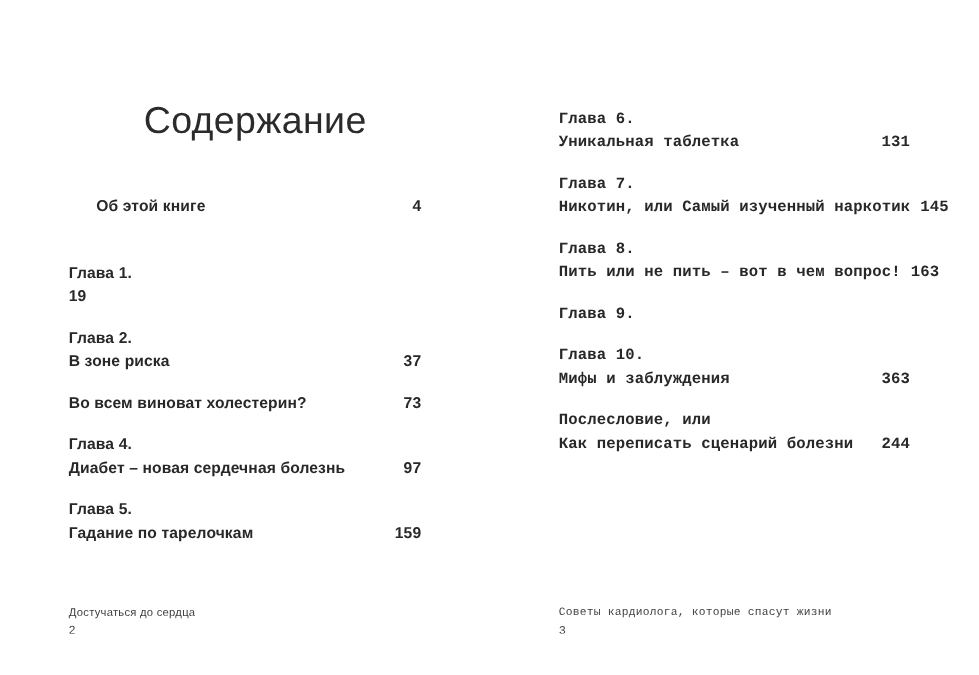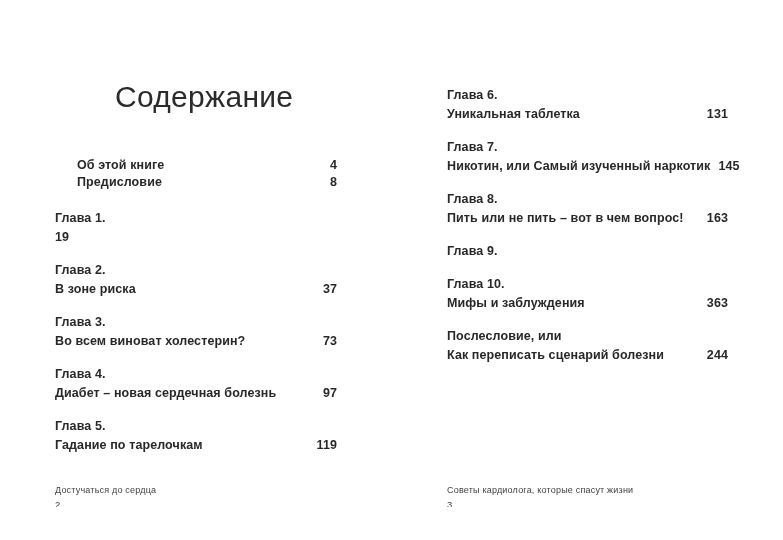--- a/index.html
+++ b/index.html
@@ -7,21 +7,21 @@
     position: relative;
     width: 783px;
     height: 507px;
     background: #ffffff;
     font-family: "Liberation Sans", sans-serif;
     color: #282828;
     overflow: hidden;
   }
   .col { position: absolute; top: 0; height: 100%; }
   .col-left  { left: 55px;  width: 282px; }
-  .col-right { left: 447px; width: 281px; }
+  .col-right { left: 447px; width: 281px; font-family: Liberation Mono, monospace; }
 
   .toc-title {
     position: absolute;
     top: 80px;
     left: 60px;
     margin: 0;
     font-size: 30px;
     font-weight: 400;
     letter-spacing: 0.3px;
     color: #2b2b2b;
@@ -66,59 +66,54 @@
 <div class="spread">
 
   <div class="col col-left">
     <h1 class="toc-title">Содержание</h1>
 
     <div class="front-block">
       <div class="toc-line">
         <span class="toc-text">Об этой книге</span>
         <span class="toc-page">4</span>
       </div>
-      <div class="toc-line">
-        <span class="toc-text">Предисловие</span>
-        <span class="toc-page">8</span>
-      </div>
     </div>
 
     <div class="chapters chapters-left">
       <div class="block">
         <div class="toc-heading">Глава 1.</div>
         <div class="toc-line">
           <span class="toc-page">19</span>
         </div>
       </div>
       <div class="block">
         <div class="toc-heading">Глава 2.</div>
         <div class="toc-line">
           <span class="toc-text">В зоне риска</span>
           <span class="toc-page">37</span>
         </div>
       </div>
       <div class="block">
-        <div class="toc-heading">Глава 3.</div>
         <div class="toc-line">
           <span class="toc-text">Во всем виноват холестерин?</span>
           <span class="toc-page">73</span>
         </div>
       </div>
       <div class="block">
         <div class="toc-heading">Глава 4.</div>
         <div class="toc-line">
           <span class="toc-text">Диабет – новая сердечная болезнь</span>
           <span class="toc-page">97</span>
         </div>
       </div>
       <div class="block">
         <div class="toc-heading">Глава 5.</div>
         <div class="toc-line">
           <span class="toc-text">Гадание по тарелочкам</span>
-          <span class="toc-page">119</span>
+          <span class="toc-page">159</span>
         </div>
       </div>
     </div>
 
     <div class="footer">
       <div class="footer-title">Достучаться до сердца</div>
       <div class="footer-page">2</div>
     </div>
   </div>
 

